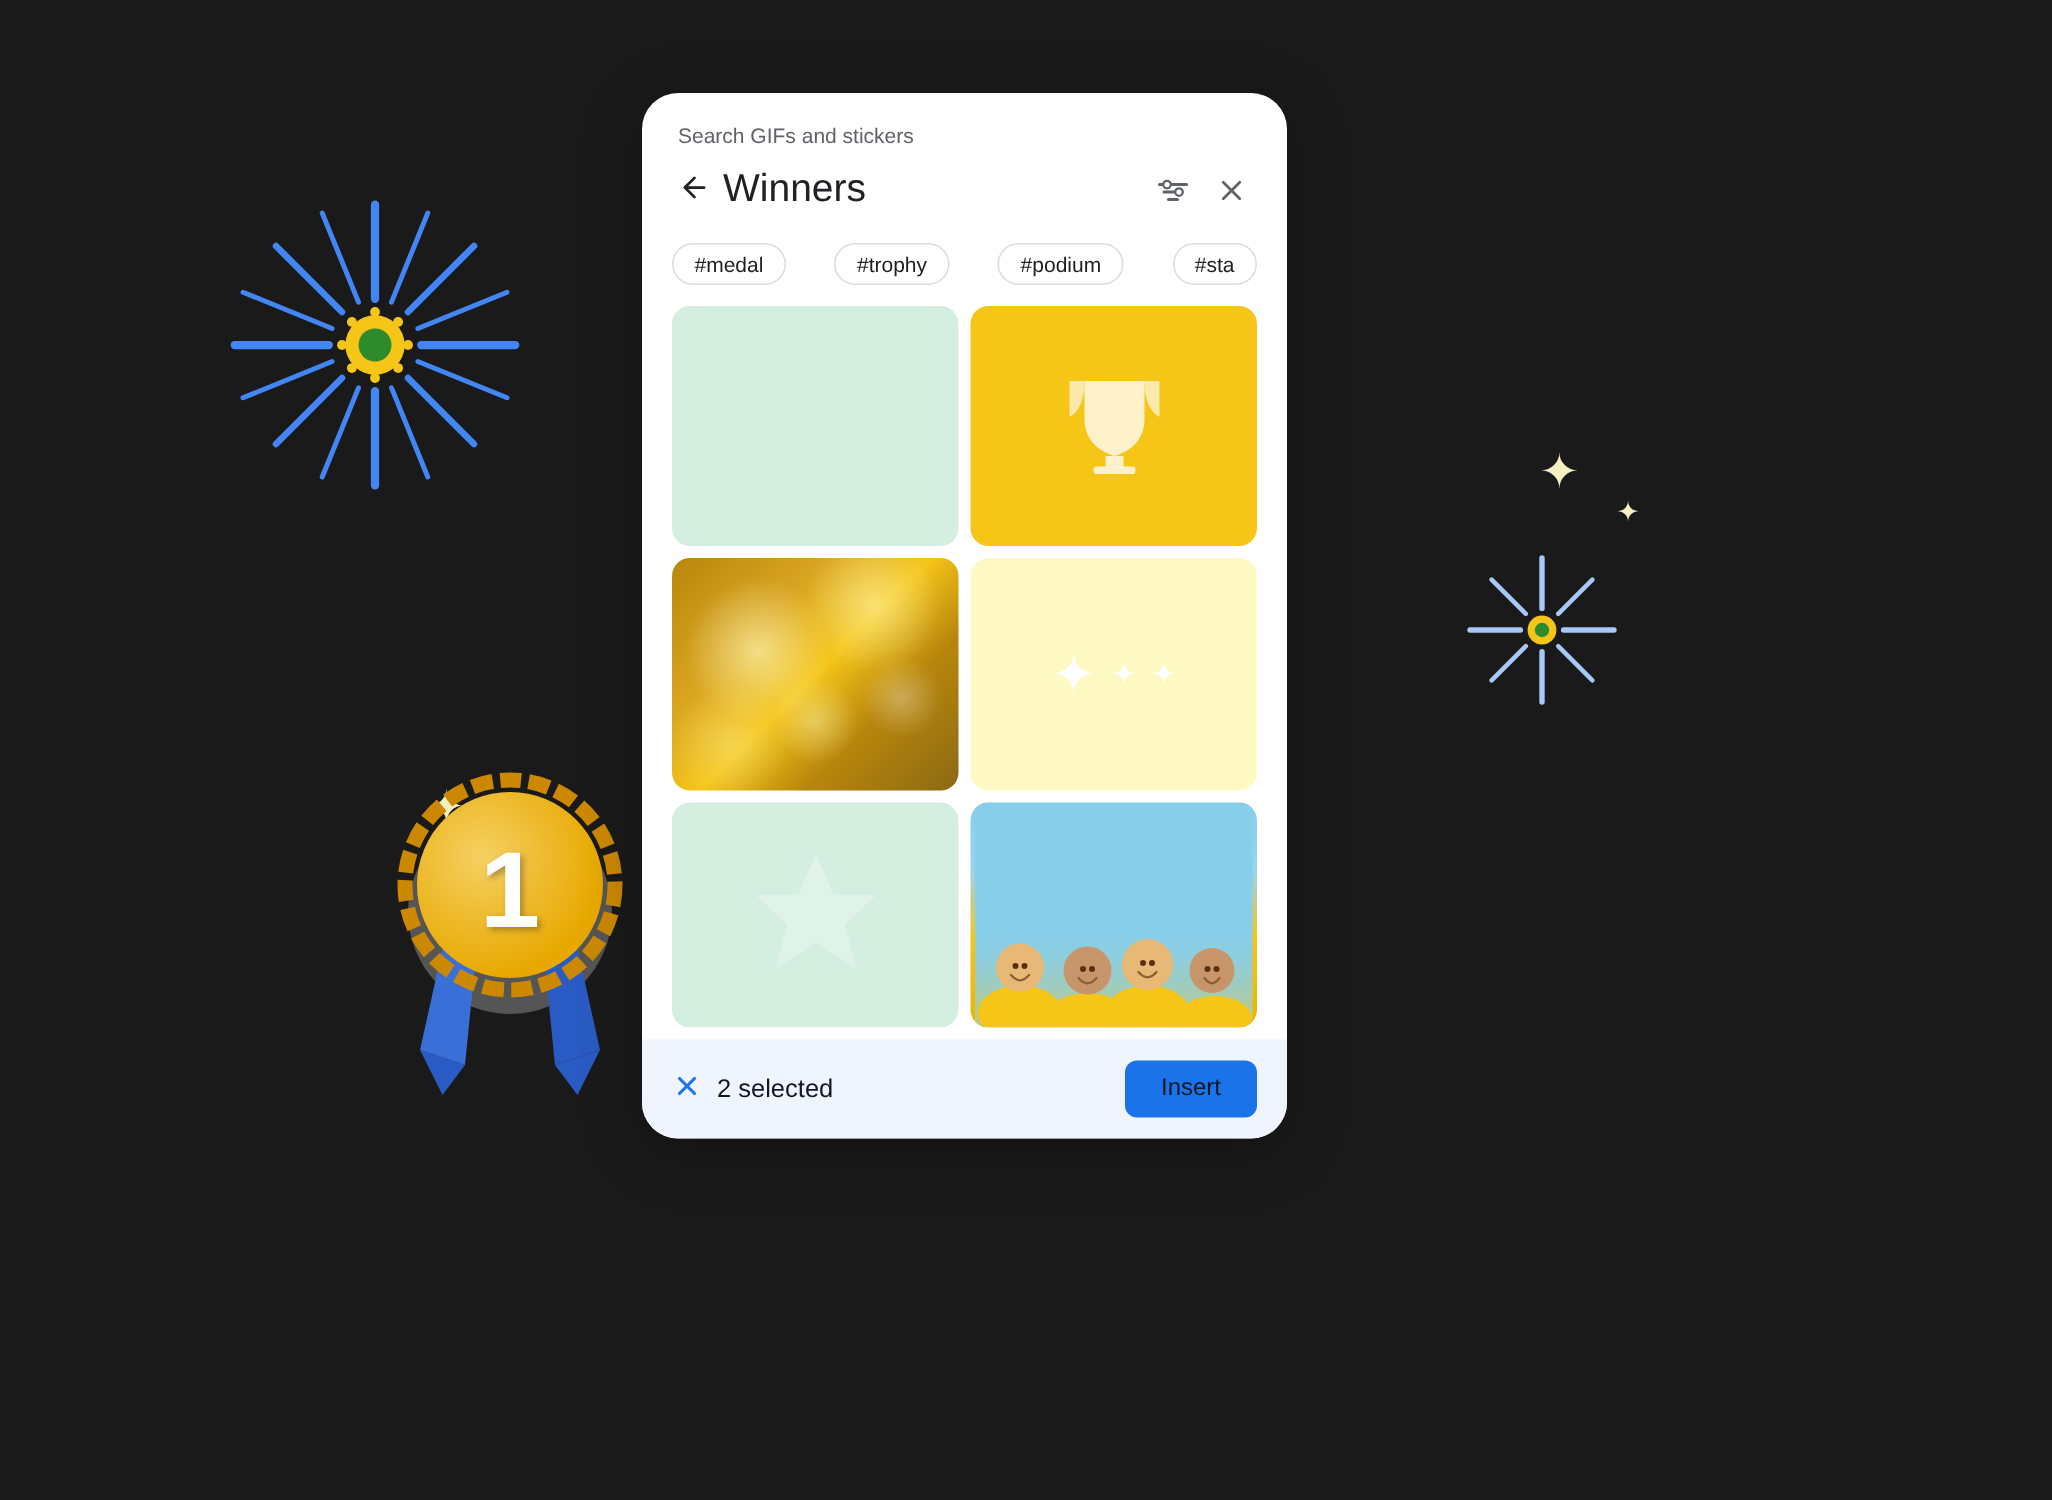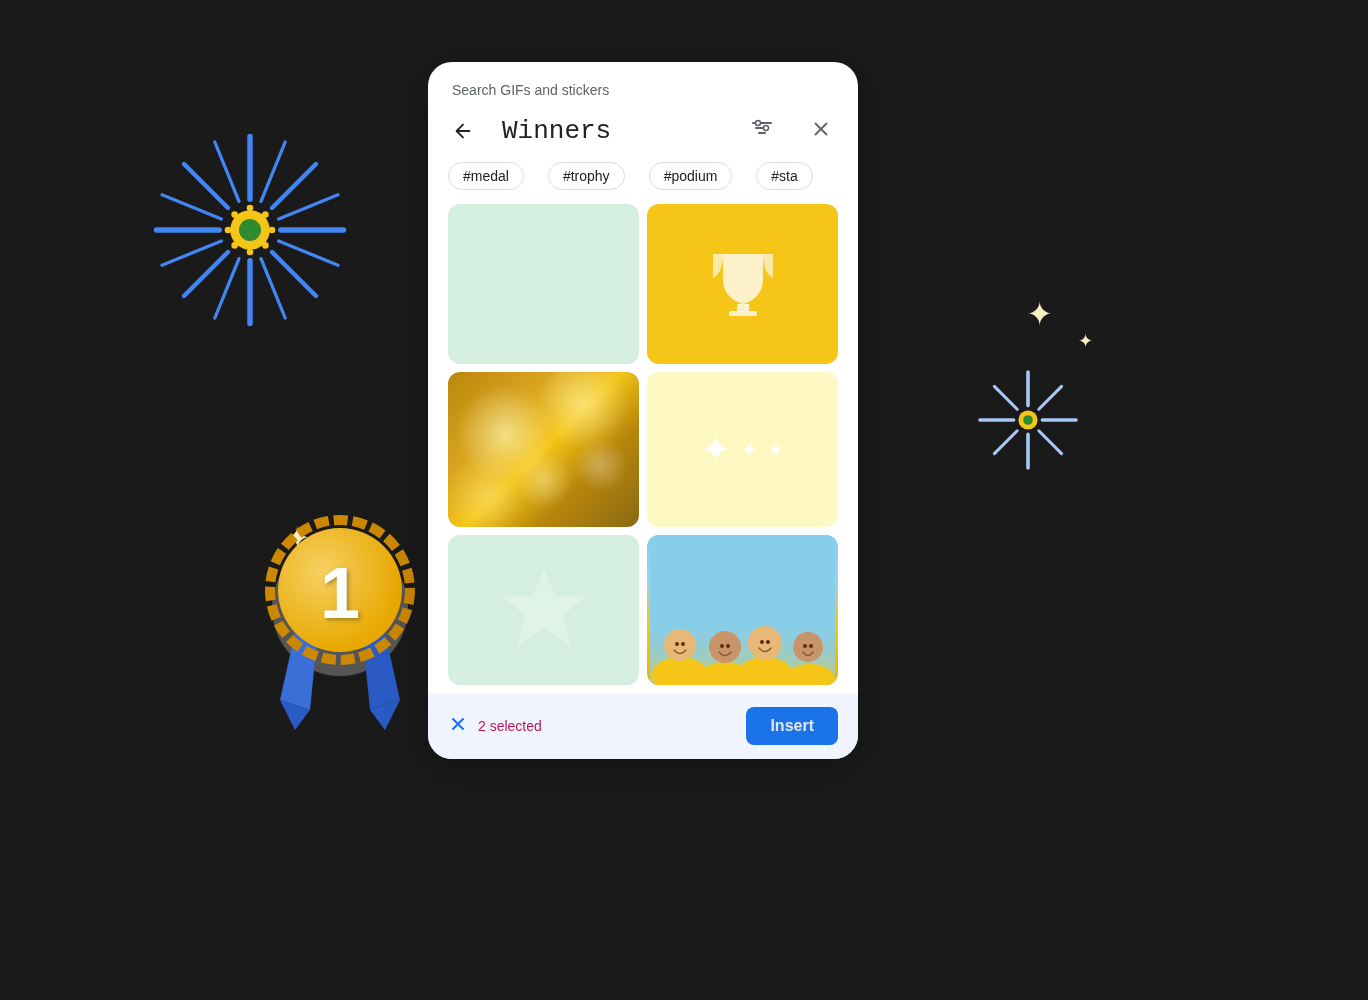--- a/index.html
+++ b/index.html
@@ -46,24 +46,23 @@
     }
 
     .dialog-header-label {
       padding: 20px 24px 8px 24px;
       font-size: 14px;
       color: #5f6368;
     }
 
     .dialog-title-row {
       display: flex;
-      align-items: flex-end;
+      align-items: flex-start;
       padding: 4px 20px 12px 20px;
-      gap: 24px;
-      font-family: Liberation Mono, monospace;
+      gap: 4px;
     }
 
     .back-btn {
       background: none;
       border: none;
       cursor: pointer;
       padding: 4px;
       display: flex;
       align-items: center;
       justify-content: center;
@@ -95,23 +94,24 @@
       padding: 6px;
       display: flex;
       align-items: center;
       color: #5f6368;
       font-size: 20px;
     }
 
     
     .tags-row {
       display: flex;
-      gap: 24px;
+      gap: 8px;
       padding: 4px 20px 14px 20px;
       overflow: hidden;
+      justify-content: space-between;
     }
 
     .tag {
       border: 1.5px solid #dadce0;
       border-radius: 20px;
       padding: 5px 14px;
       font-size: 14px;
       color: #202124;
       white-space: nowrap;
       cursor: pointer;
@@ -239,32 +239,32 @@
       background: none;
       border: none;
       cursor: pointer;
       color: #1a73e8;
       font-size: 18px;
       margin-right: 10px;
     }
 
     .selected-text {
       flex: 1;
-      font-size: 14px;
-      color: #be185d;
+      font-size: 17px;
+      color: #0f172a;
     }
 
     .insert-btn {
       background: #1a73e8;
-      color: #e5e5e5;
+      color: #0f172a;
       border: none;
       border-radius: 8px;
       padding: 10px 24px;
       font-size: 16px;
-      font-weight: 700;
+      font-weight: 400;
       cursor: pointer;
     }
   </style>
 </head>
 <body>
 
 <svg class="starburst-blue" viewBox="0 0 200 200" xmlns="http://www.w3.org/2000/svg">
   <g transform="translate(100,100)">
 
     <circle r="18" fill="#f5c518"></circle>

